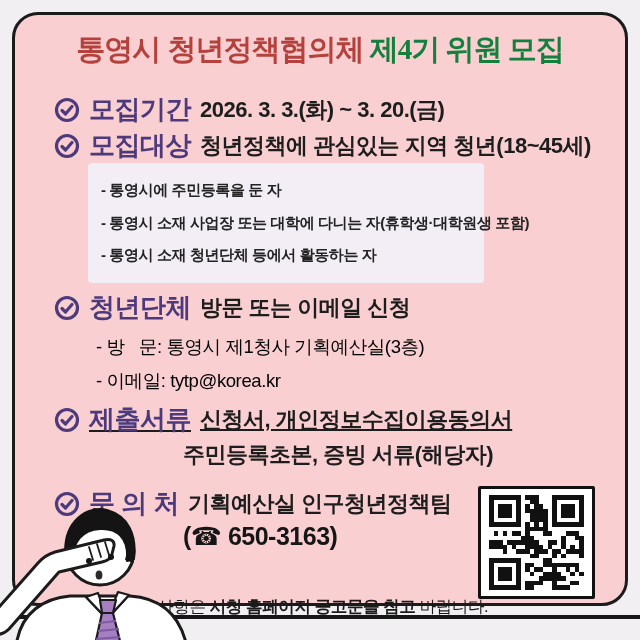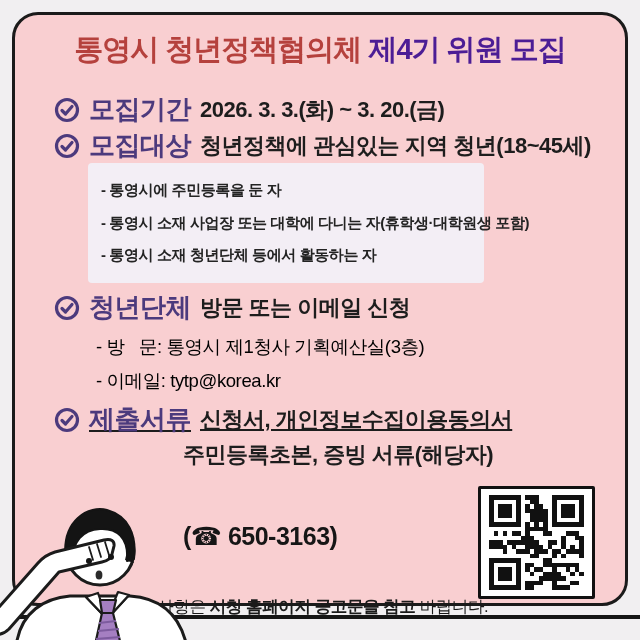--- a/index.html
+++ b/index.html
@@ -20,21 +20,21 @@
     position:absolute; left:0; top:615px; width:640px; height:4px;
     background:#161616;
   }
 
   .title{
     position:absolute; left:12px; top:30px; width:616px;
     text-align:center; font-size:29px; font-weight:800; letter-spacing:-1px;
     white-space:nowrap;
   }
   .title .accent{ color:#b5413d;text-align:right; }
-  .title .rest{ color:#4c1d95; }
+  .title .rest{ color:#15803d;font-family:Liberation Serif, serif; }
 
   .row{
     position:absolute; display:flex; align-items:center; gap:9px;
     white-space:nowrap;
   }
   .row .check{ flex:0 0 auto; width:26px; height:26px; display:block; }
   .row .label{
     color:#4c3a7d; font-weight:800; font-size:26px; letter-spacing:-0.5px;
   }
   .row .value{
@@ -133,20 +133,28 @@
   <div class="row" style="left:54px; top:402px;text-decoration:underline;">
     <svg class="check" viewBox="0 0 26 26">
       <circle cx="13" cy="13" r="10.5" fill="none" stroke="#4c3a7d" stroke-width="3.2"></circle>
       <path d="M8 13.5 L11.5 17 L18 9.5" fill="none" stroke="#4c3a7d" stroke-width="3.2" stroke-linecap="round" stroke-linejoin="round"></path>
     </svg>
     <span class="label">제출서류</span>
     <span class="value">신청서, 개인정보수집이용동의서</span>
   </div>
   <div class="contline" style="left:183px; top:440px;">주민등록초본, 증빙 서류(해당자)</div>
 
+  <div class="row" style="left:54px; top:486px;">
+    <svg class="check" viewBox="0 0 26 26">
+      <circle cx="13" cy="13" r="10.5" fill="none" stroke="#4c3a7d" stroke-width="3.2"></circle>
+      <path d="M8 13.5 L11.5 17 L18 9.5" fill="none" stroke="#4c3a7d" stroke-width="3.2" stroke-linecap="round" stroke-linejoin="round"></path>
+    </svg>
+    <span class="label">문 의 처</span>
+    <span class="value">기획예산실 인구청년정책팀</span>
+  </div>
   <div class="phone">(☎ 650-3163)</div>
 
   <div class="note">
     <span class="nr">자세한 사항은 </span><span class="nb">시청 홈페이지 공고문을 참고</span><span class="nr"> 바랍니다.</span>
   </div>
 
   <div class="qr-wrap">
     <svg id="qr-svg" viewBox="0 0 21 21" shape-rendering="crispEdges">
         <rect x="0" y="0" width="1" height="1" fill="#111"></rect>
         <rect x="1" y="0" width="1" height="1" fill="#111"></rect>

